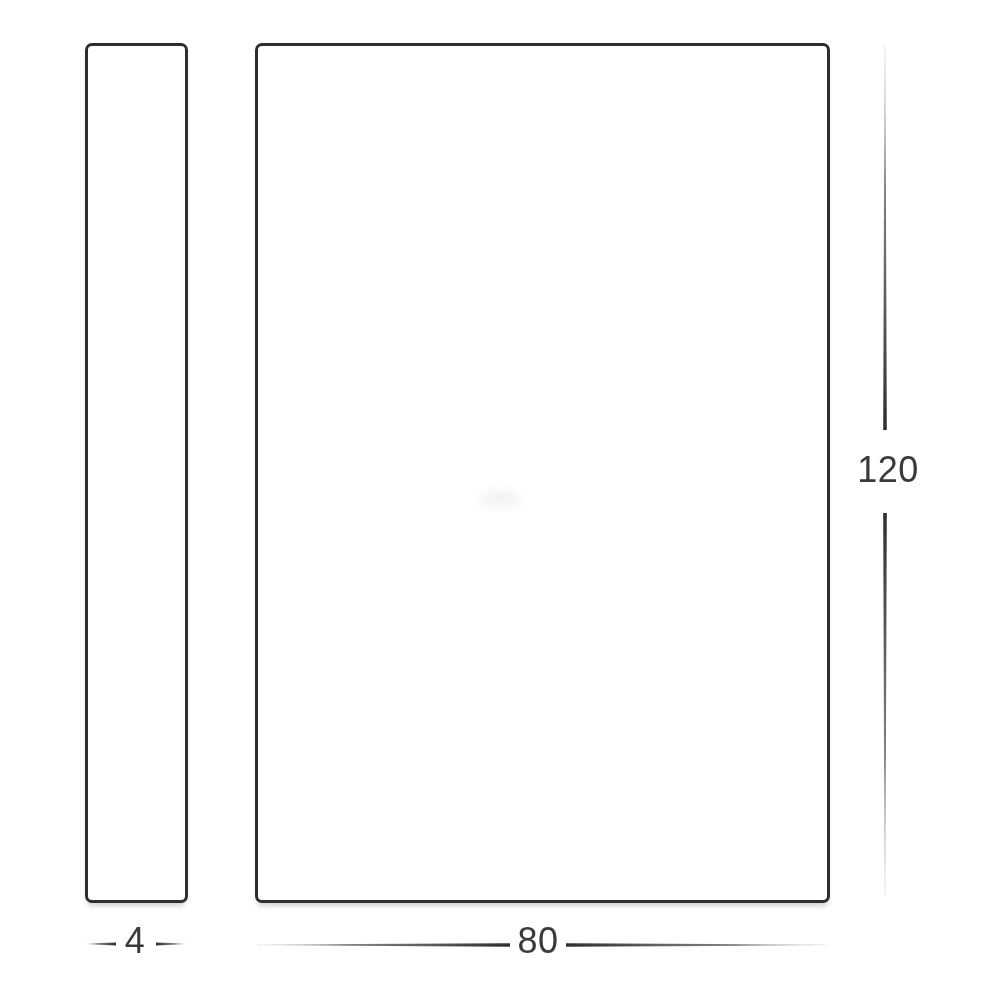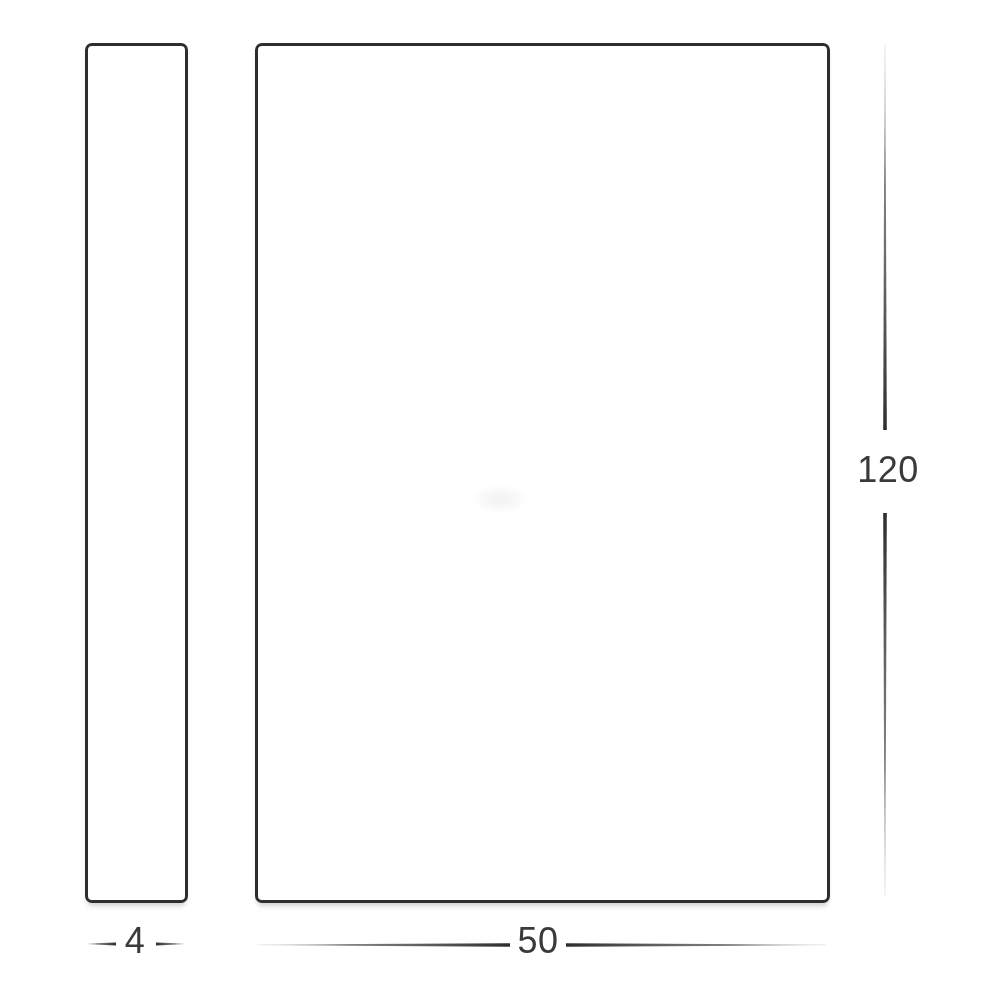--- a/index.html
+++ b/index.html
@@ -108,17 +108,17 @@
 
     <polygon points="257,944.6 510,943.3 510,946.7 257,945.3" fill="url(#gradH-ltr)"></polygon>
     <polygon points="566,943.3 826,944.6 826,945.3 566,946.7" fill="url(#gradH-rtl)"></polygon>
 
     <polygon points="884.5,45 883.2,430 886.8,430 885.4,45" fill="url(#gradV-ttb)"></polygon>
     <polygon points="883.2,513 884.5,896 885.4,896 886.8,513" fill="url(#gradV-btt)"></polygon>
   </svg>
 
   <div class="dim-label side-width">4</div>
 
-  <div class="dim-label front-width">50</div>
+  <div class="dim-label front-width">80</div>
 
   <div class="dim-label front-height">120</div>
 
 </div>
 
 </body></html>

